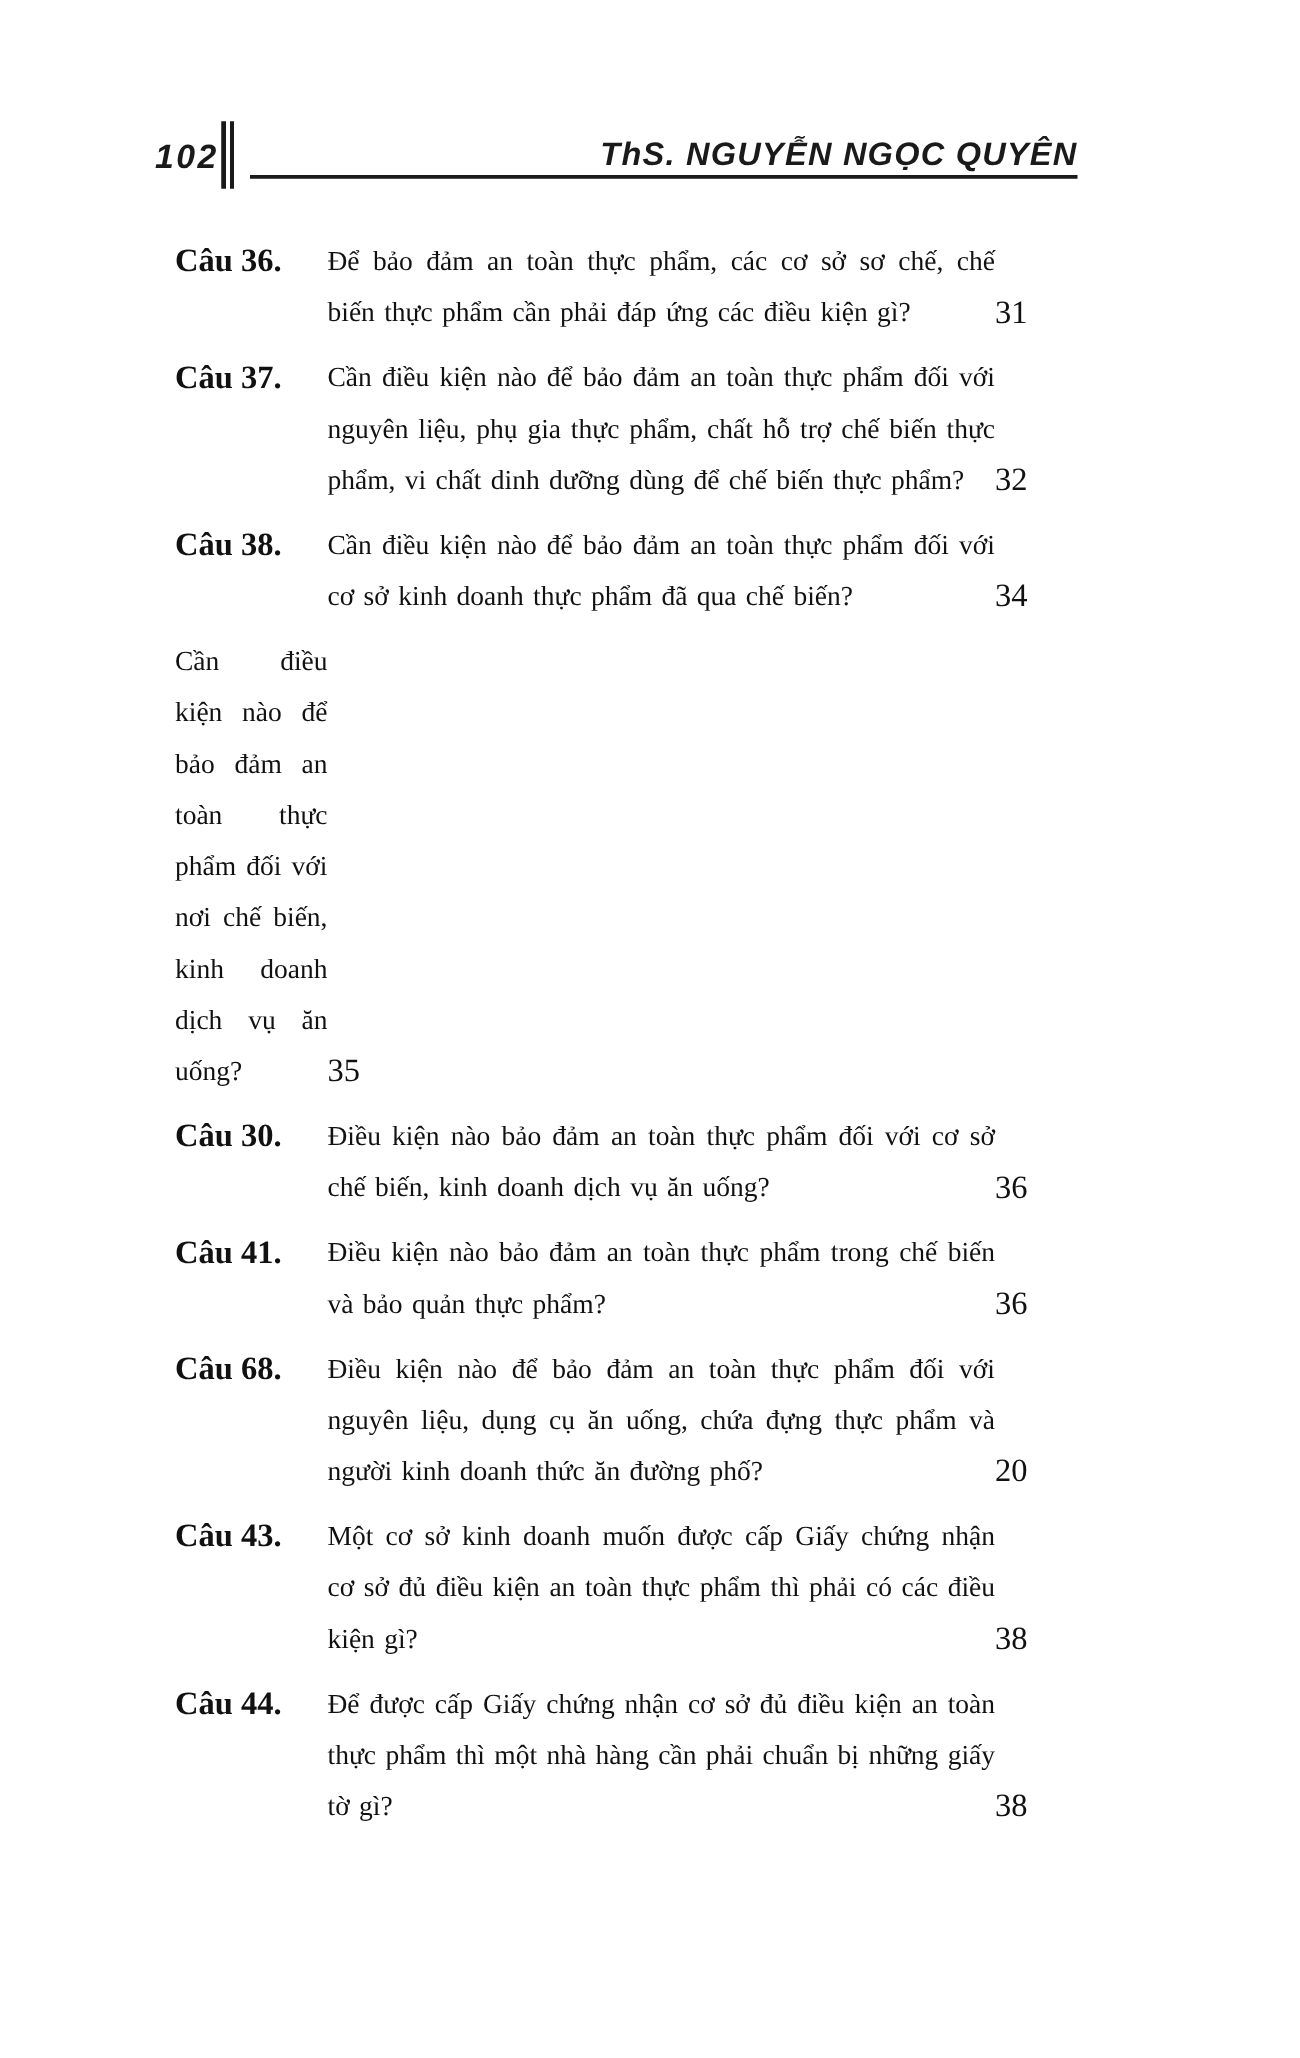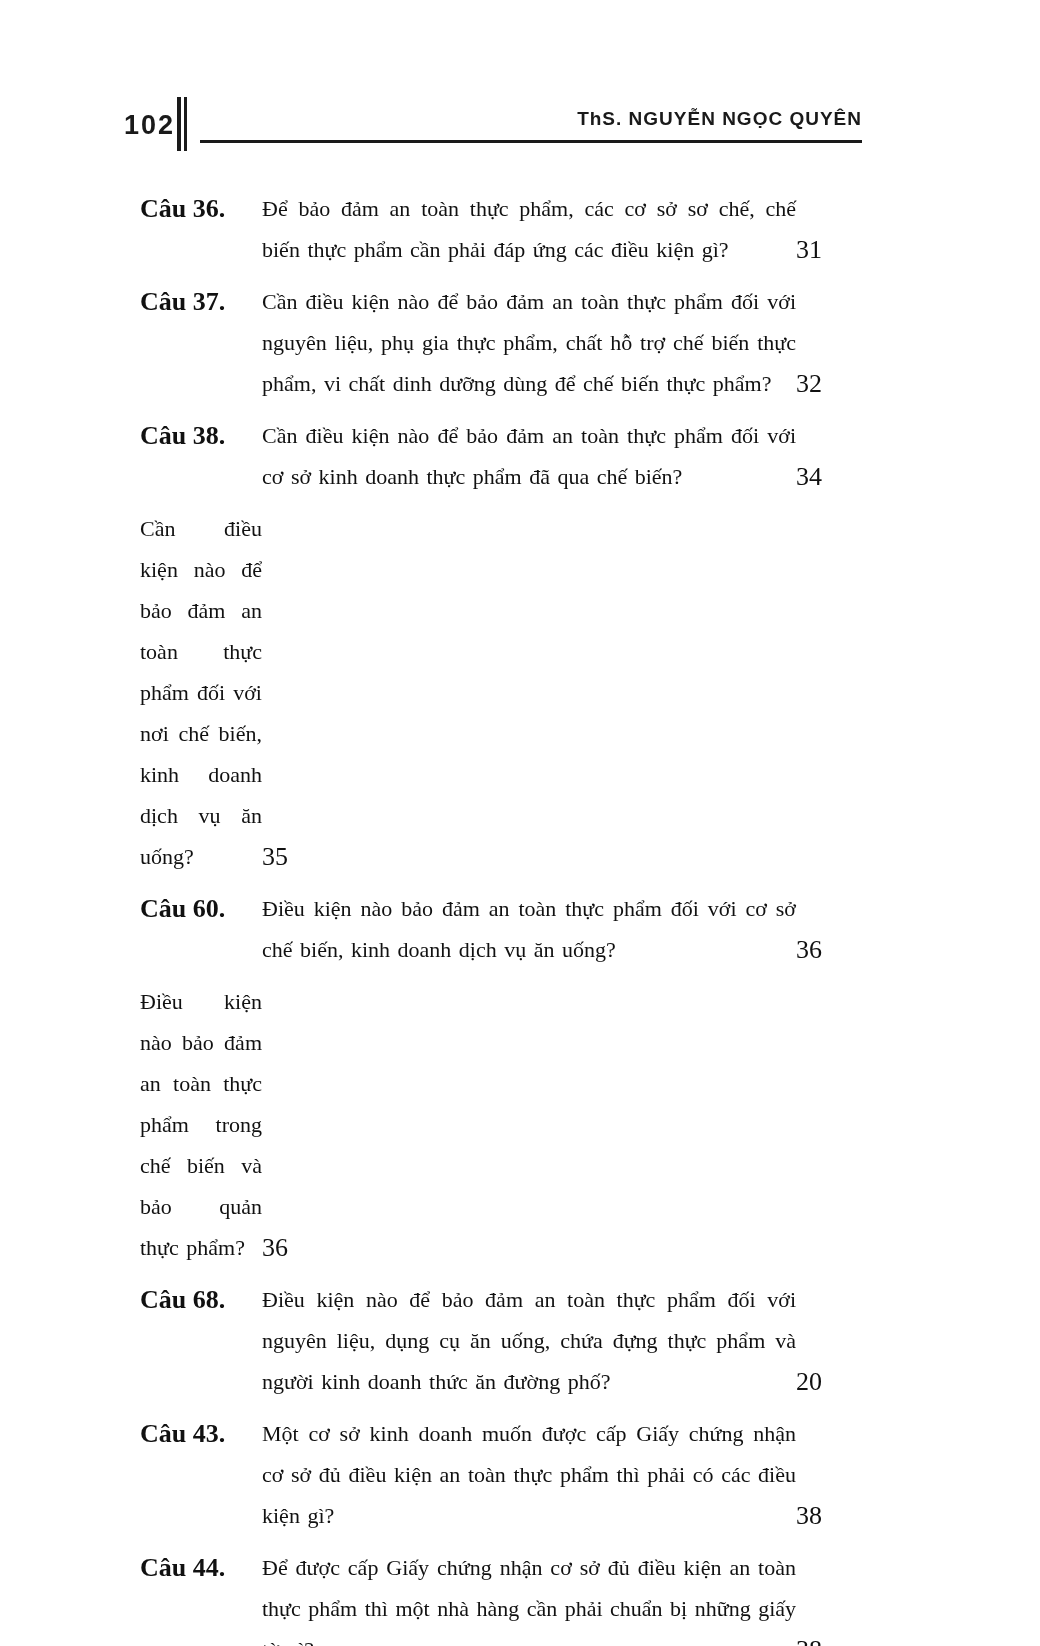--- a/index.html
+++ b/index.html
@@ -15,20 +15,21 @@
     overflow: hidden;
     font-family: "Liberation Serif", "DejaVu Serif", serif;
     color: #111111;
   }
 
   
   .running-header {
     position: absolute;
     top: 0; left: 0; right: 0;
     height: 160px;
+    font-style: italic;
   }
   .folio {
     position: absolute;
     left: 124px;
     top: 110px;
     font-family: "Liberation Sans", "DejaVu Sans", sans-serif;
     font-weight: 700;
     font-size: 27px;
     letter-spacing: 2px;
     color: #1a1a1a;
@@ -46,21 +47,21 @@
       #1a1a1a 7px, #1a1a1a 10px,
       transparent 10px
     );
   }
   .running-title {
     position: absolute;
     right: 178px;
     top: 108px;
     font-family: "Liberation Sans", "DejaVu Sans", sans-serif;
     font-weight: 700;
-    font-size: 19px;
+    font-size: 26px;
     letter-spacing: 1px;
     color: #1a1a1a;
     white-space: nowrap;
   }
   .header-rule {
     position: absolute;
     left: 200px;
     right: 178px;
     top: 140px;
     height: 3px;
@@ -130,26 +131,27 @@
       <div class="entry-text">Cần điều kiện nào để bảo đảm an toàn thực phẩm đối với cơ sở kinh doanh thực phẩm đã qua chế biến?</div>
       <div class="entry-page">34</div>
     </div>
 
     <div class="toc-entry">
       <div class="entry-text">Cần điều kiện nào để bảo đảm an toàn thực phẩm đối với nơi chế biến, kinh doanh dịch vụ ăn uống?</div>
       <div class="entry-page">35</div>
     </div>
 
     <div class="toc-entry">
-      <div class="entry-label">Câu 60.</div>
+      <div class="entry-label">Câu 30.</div>
       <div class="entry-text">Điều kiện nào bảo đảm an toàn thực phẩm đối với cơ sở chế biến, kinh doanh dịch vụ ăn uống?</div>
       <div class="entry-page">36</div>
     </div>
 
     <div class="toc-entry">
+      <div class="entry-label">Câu 41.</div>
       <div class="entry-text">Điều kiện nào bảo đảm an toàn thực phẩm trong chế biến và bảo quản thực phẩm?</div>
       <div class="entry-page">36</div>
     </div>
 
     <div class="toc-entry">
       <div class="entry-label">Câu 68.</div>
       <div class="entry-text">Điều kiện nào để bảo đảm an toàn thực phẩm đối với nguyên liệu, dụng cụ ăn uống, chứa đựng thực phẩm và người kinh doanh thức ăn đường phố?</div>
       <div class="entry-page">20</div>
     </div>
 

